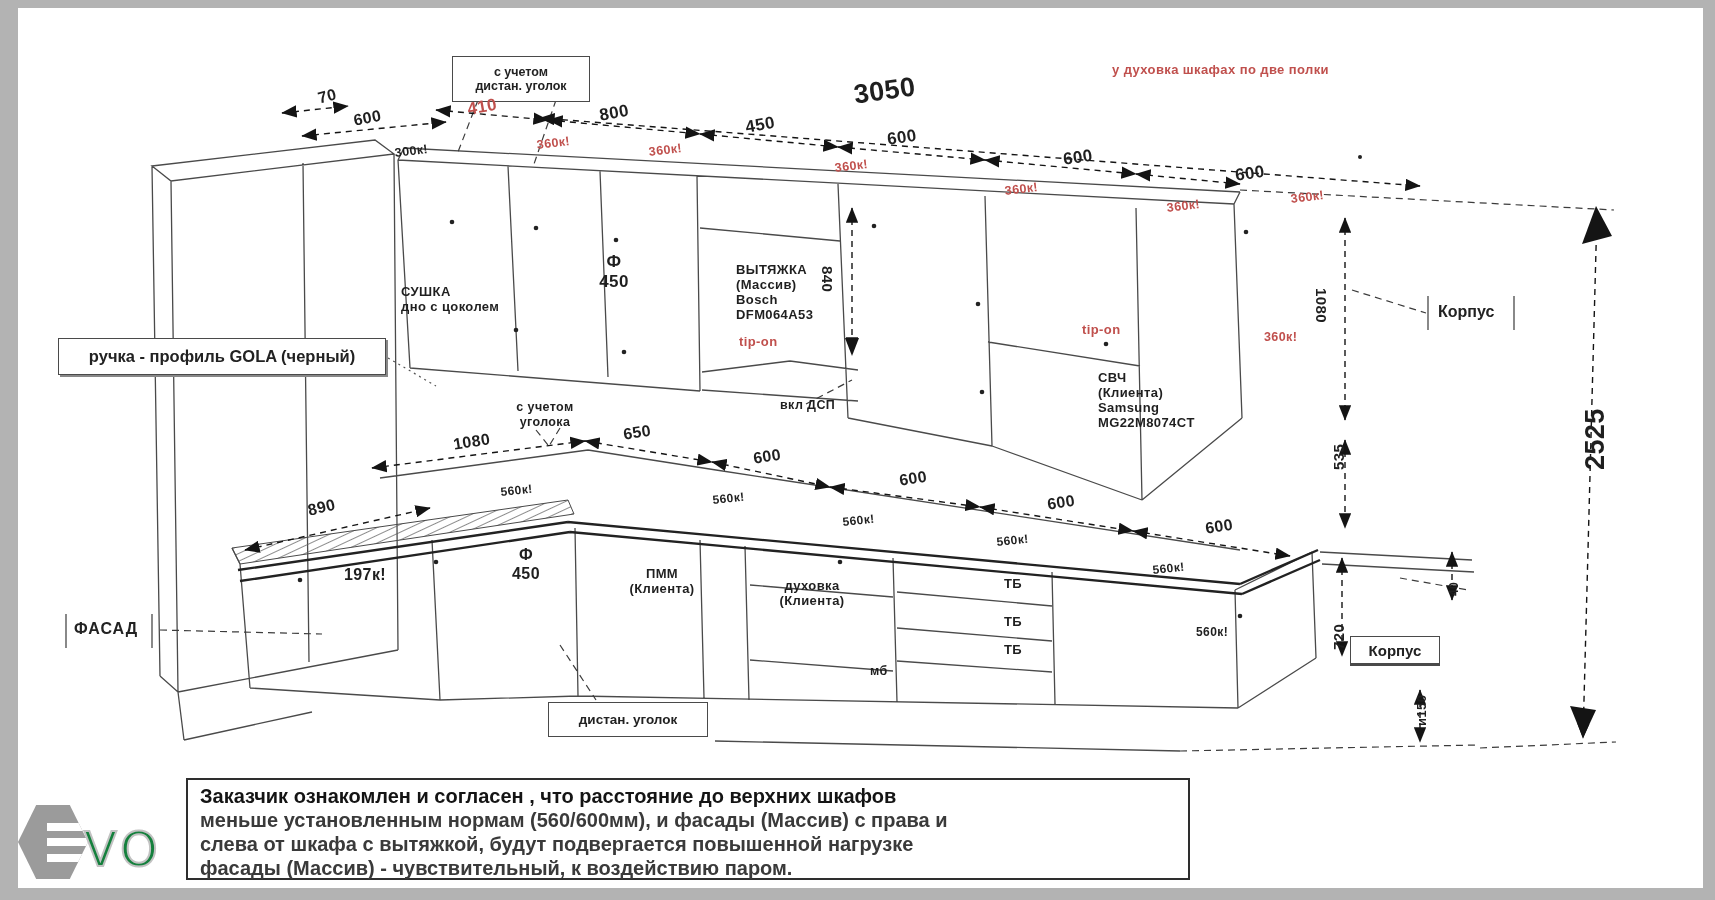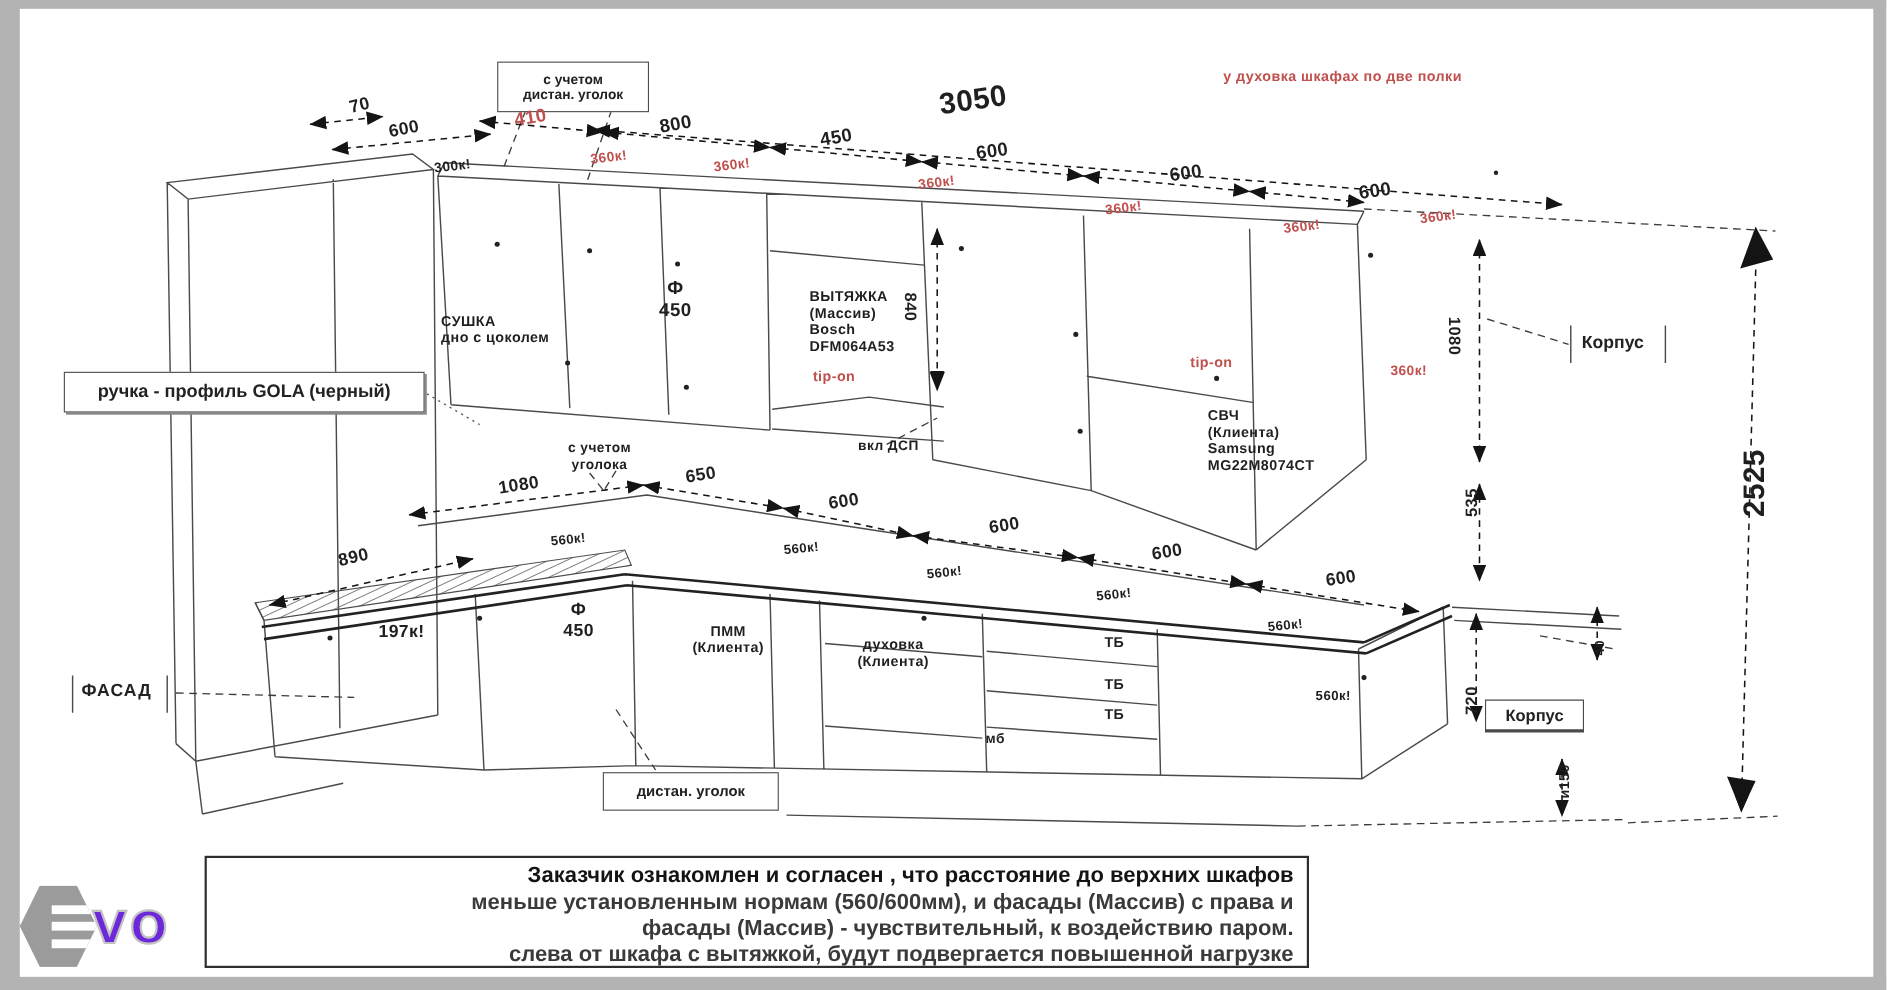--- a/index.html
+++ b/index.html
@@ -19,28 +19,28 @@
   .callout{position:absolute;background:#fff;border:1.6px solid #4a4a4a;color:#222;
            display:flex;align-items:center;justify-content:center;text-align:center;
            white-space:pre-line;font-weight:600;}
   .tickword{position:absolute;color:#222;font-weight:600;}
   .ellipse{position:absolute;border:1.6px dashed #555;border-radius:50%;background:transparent;
            display:flex;align-items:center;justify-content:center;text-align:center;
            white-space:pre-line;color:#222;font-weight:600;}
   
   .disc{position:absolute;left:186px;top:778px;width:1004px;height:102px;background:#fff;
         border:2.2px solid #2e2e2e;padding:4px 12px;box-sizing:border-box;}
-  .disc div{font-size:20px;line-height:24px;font-weight:700;color:#141414;text-align:right;}
+  .disc div{font-size:20px;line-height:24px;font-weight:700;color:#141414;}
   .disc div + div{color:#3a3a3a;}
   
   .logo{position:absolute;left:18px;top:805px;width:250px;height:80px;}
   .hex{position:absolute;left:0;top:0;width:70px;height:74px;background:#9b9b9b;
        clip-path:polygon(26% 0,74% 0,100% 50%,74% 100%,26% 100%,0 50%);}
   .hex .bar{position:absolute;left:42%;width:60%;height:8px;background:#ffffff;}
-  .vo{position:absolute;left:66px;top:16px;font-size:40px;font-weight:700;color:#6d28d9;
+  .vo{position:absolute;left:66px;top:16px;font-size:48px;font-weight:400;color:#15803d;
       letter-spacing:4px;-webkit-text-stroke:2px #c2c2c2;font-family:"DejaVu Sans",sans-serif;}
 </style>
 </head>
 <body>
 
 <div id="canvas">
 
   <svg class="draw" width="1715" height="900" viewBox="0 0 1715 900">
     <defs>
       <marker id="ar" viewBox="0 0 10 8" refX="9.5" refY="4" markerWidth="11" markerHeight="9" orient="auto-start-reverse">
@@ -149,22 +149,22 @@
   <div class="callout" style="left:1350px;top:636px;width:88px;height:26px;font-size:15px;border-bottom-width:3px;">Корпус</div>
 
   <div class="tickword" style="left:74px;top:620px;font-size:16px;letter-spacing:1px;">ФАСАД</div>
 
   <div class="tickword" style="left:1438px;top:303px;font-size:16px;">Корпус</div>
 
 
   <div class="disc">
     <div>Заказчик ознакомлен и согласен , что расстояние до верхних шкафов</div>
     <div>меньше установленным нормам (560/600мм), и фасады (Массив) с права и</div>
+    <div>слева от шкафа с вытяжкой, будут подвергается повышенной нагрузке</div>
     <div>фасады (Массив) - чувствительный, к воздействию паром.</div>
-    <div>слева от шкафа с вытяжкой, будут подвергается повышенной нагрузке</div>
   </div>
 
   <div class="logo">
     <div class="hex">
       <div class="bar" style="top:24%;"></div>
       <div class="bar" style="top:45%;"></div>
       <div class="bar" style="top:66%;"></div>
     </div>
     <div class="vo">VO</div>
   </div>
@@ -222,21 +222,21 @@
     <div class="lbl" style="left: 344px; top: 566px; font-size: 16px;">197к!</div>
     <div class="lbl" style="left: 496px; top: 546px; font-size: 16px; width: 60px; text-align: center;">Ф
 450</div>
     <div class="lbl" style="left: 612px; top: 566px; font-size: 13px; width: 100px; text-align: center;">ПММ
 (Клиента)</div>
     <div class="lbl" style="left: 762px; top: 578px; font-size: 13px; width: 100px; text-align: center;">духовка
 (Клиента)</div>
     <div class="lbl" style="left: 1004px; top: 576px; font-size: 13px;">ТБ</div>
     <div class="lbl" style="left: 1004px; top: 614px; font-size: 13px;">ТБ</div>
     <div class="lbl" style="left: 1004px; top: 642px; font-size: 13px;">ТБ</div>
-    <div class="lbl" style="left: 872px; top: 664px; font-size: 12.5px; padding-left: 24px;">мб</div>
+    <div class="lbl" style="left: 846px; top: 664px; font-size: 12.5px; padding-left: 24px;">мб</div>
     <div class="lbl bold" style="left: 1580px; top: 470px; font-size: 27px; transform: rotate(-90deg);">2525</div>
     <div class="lbl bold" style="left: 1330px; top: 470px; font-size: 15px; transform: rotate(-90deg);">535</div>
     <div class="lbl bold" style="left: 1330px; top: 650px; font-size: 15px; transform: rotate(-90deg);">720</div>
     <div class="lbl bold" style="left: 1448px; top: 596px; font-size: 12px; transform: rotate(-90deg);">40</div>
     <div class="lbl bold" style="left: 1414px; top: 726px; font-size: 13px; transform: rotate(-90deg);">и150</div>
     <div class="lbl red" style="left: 1112px; top: 62px; font-size: 13px;">у духовка шкафах по две полки</div>
     <div class="lbl" style="left: 505px; top: 400px; font-size: 12.5px; width: 80px; text-align: center;">с учетом
 уголока</div>
     <div class="lbl" style="left: 780px; top: 398px; font-size: 12.5px;">вкл ДСП</div>
   </div>

